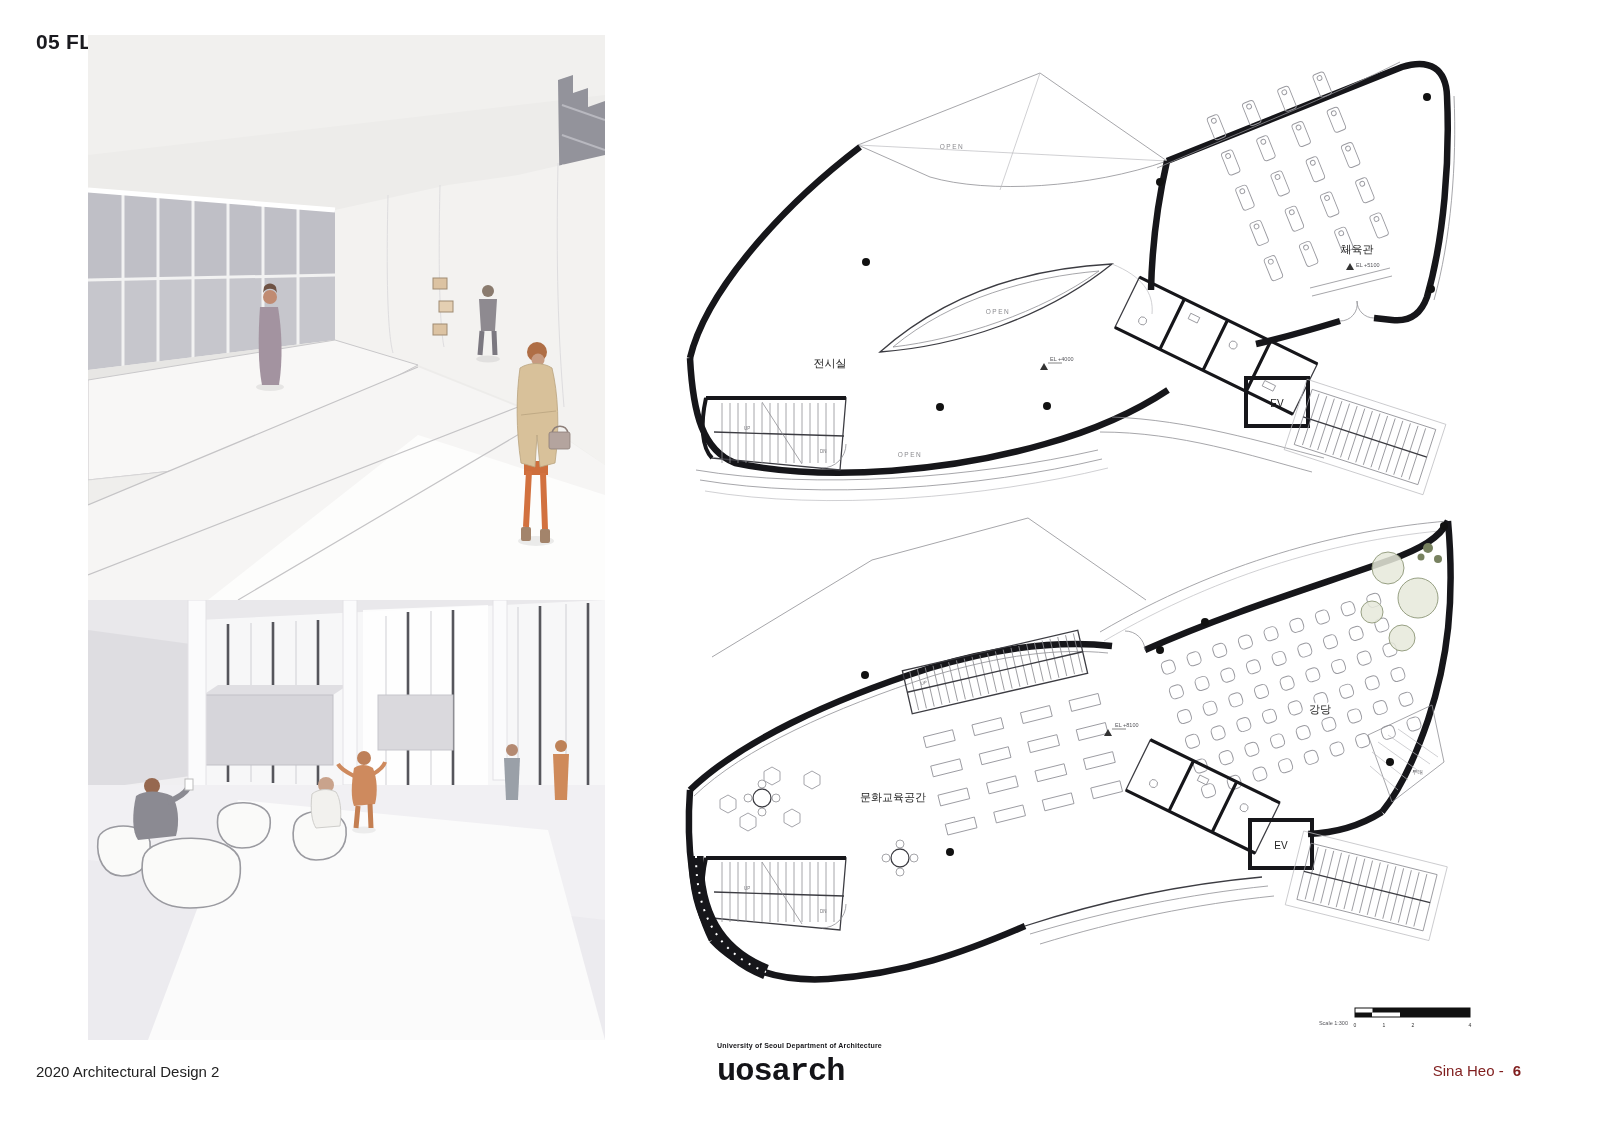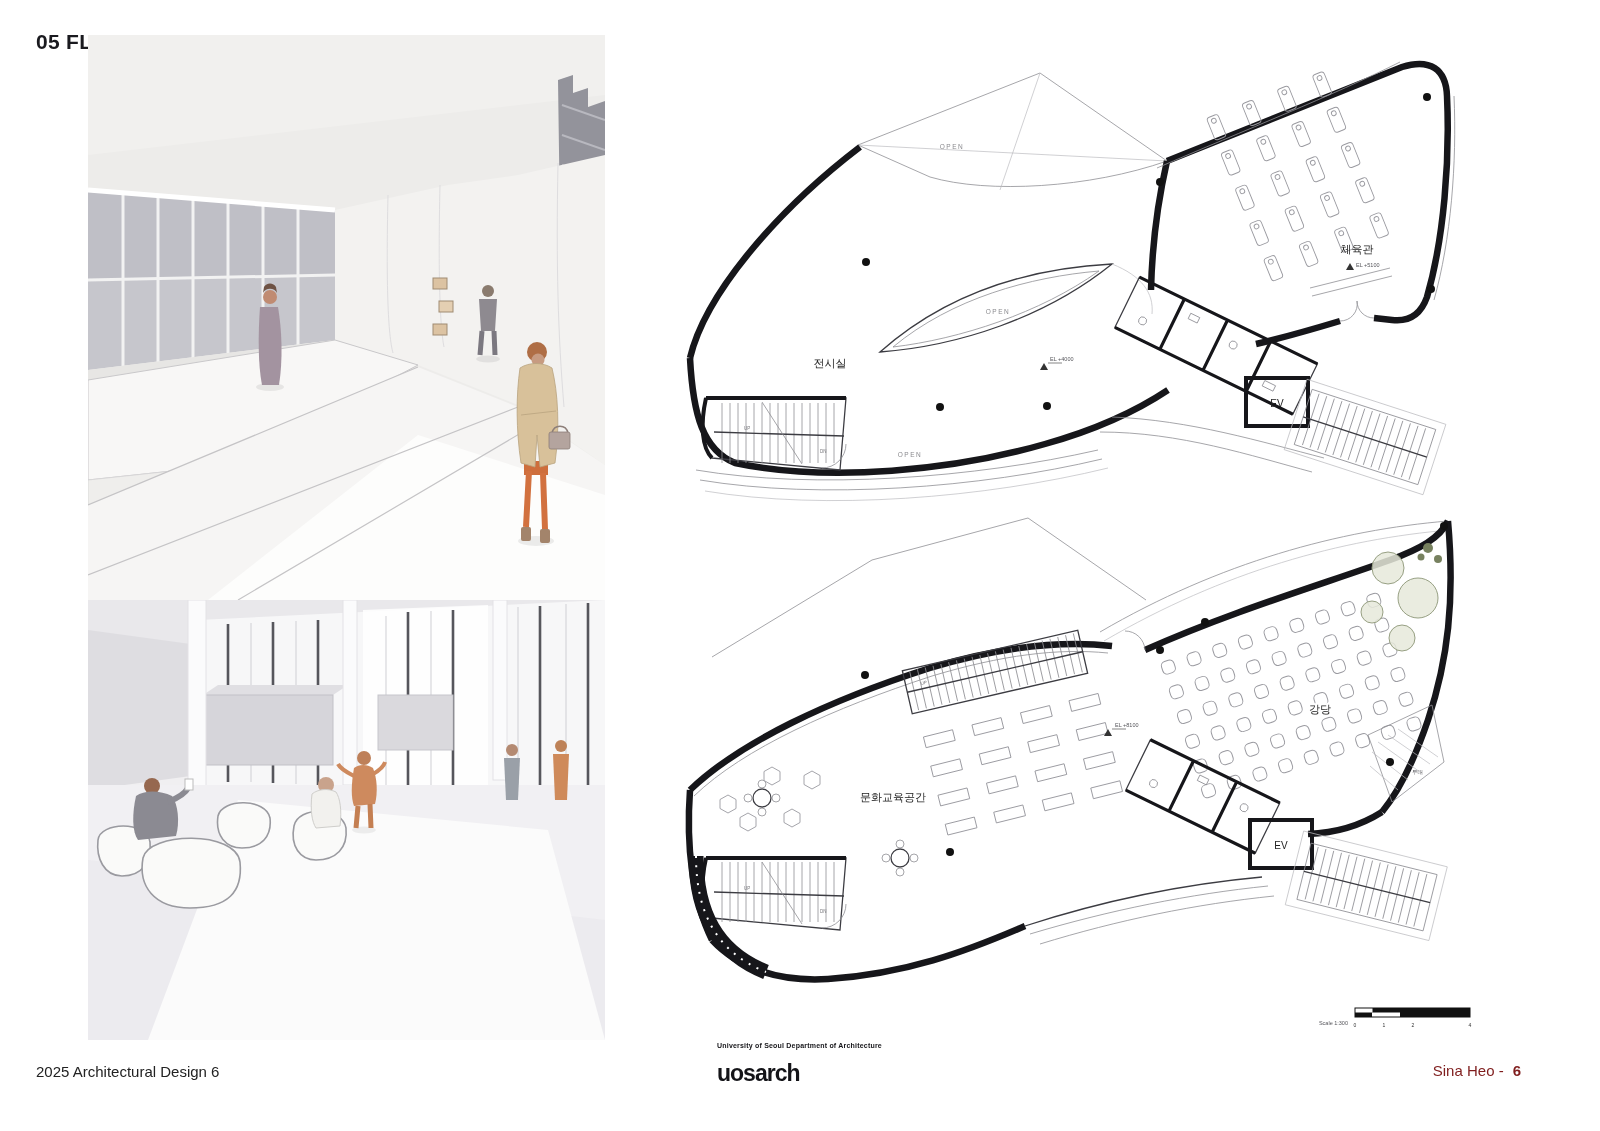--- a/index.html
+++ b/index.html
@@ -7,21 +7,21 @@
          font-family:"Liberation Sans",sans-serif;}
   .title{position:absolute;left:36px;top:30px;margin:0;font-size:21px;font-weight:bold;
          letter-spacing:.3px;color:#1a1a1f;}
   .render-top{position:absolute;left:88px;top:35px;}
   .render-bottom{position:absolute;left:88px;top:600px;}
   .plan-upper{position:absolute;left:672px;top:52px;}
   .plan-lower{position:absolute;left:672px;top:505px;}
   .course{position:absolute;left:36px;top:1063px;font-size:15px;color:#222;}
   .logo{position:absolute;left:717px;top:1042px;color:#141418;}
   .tagline{font-size:7px;font-weight:bold;letter-spacing:.2px;}
-  .logotype{font-size:23px;font-weight:800;letter-spacing:-1px;line-height:.85;margin-top:15px;}
+  .logotype{font-size:32px;font-weight:800;letter-spacing:-1px;line-height:.85;margin-top:9px;font-family:Liberation Mono, monospace;}
   .credit{position:absolute;right:79px;top:1062px;font-size:15px;color:#7f1d1d;}
   .credit b{margin-left:9px;}
   
   .pw{stroke:#16161a;stroke-width:6.5;fill:none;}
   .pm{stroke:#3c3c42;stroke-width:1.3;fill:none;}
   .pt{stroke:#8f8f94;stroke-width:.8;fill:none;}
   .ph{stroke:#bcbcc0;stroke-width:.7;fill:none;}
   .w4{stroke:#16161a;stroke-width:4;fill:none;}
   .w3{stroke:#16161a;stroke-width:3.2;fill:none;}
   text{font-family:"Liberation Sans",sans-serif;}
@@ -481,21 +481,21 @@
       <rect x="1355" y="1008" width="115" height="9" fill="#111" stroke="#111" stroke-width="1"></rect>
       <rect x="1355.5" y="1008.5" width="17" height="4" fill="#fff"></rect>
       <rect x="1372" y="1012.5" width="28" height="4" fill="#fff"></rect>
       <text class="num" x="1355" y="1027">0</text>
       <text class="num" x="1384" y="1027">1</text>
       <text class="num" x="1413" y="1027">2</text>
       <text class="num" x="1470" y="1027">4</text>
     </g>
   </svg>
 
-  <div class="course">2025 Architectural Design 6</div>
+  <div class="course">2020 Architectural Design 2</div>
   <div class="logo">
     <div class="tagline">University of Seoul Department of Architecture</div>
     <div class="logotype">uosarch</div>
   </div>
   <div class="credit">
     <span>Sina Heo -</span><b>6</b>
   </div>
 
 </div>
 

